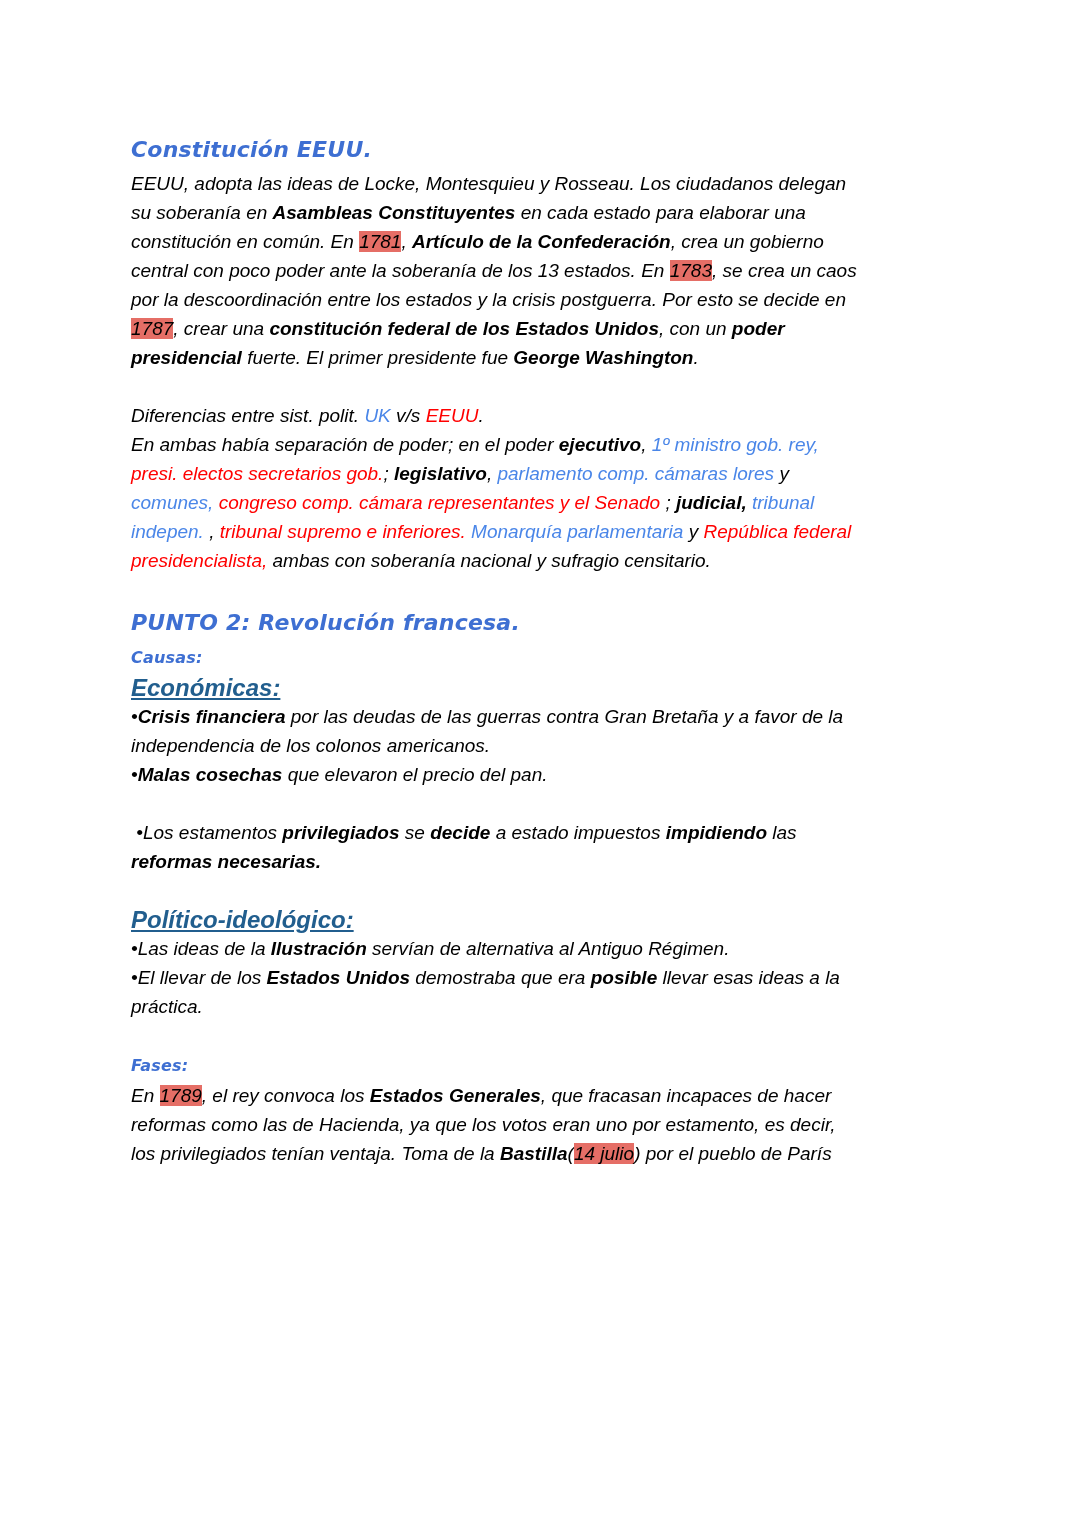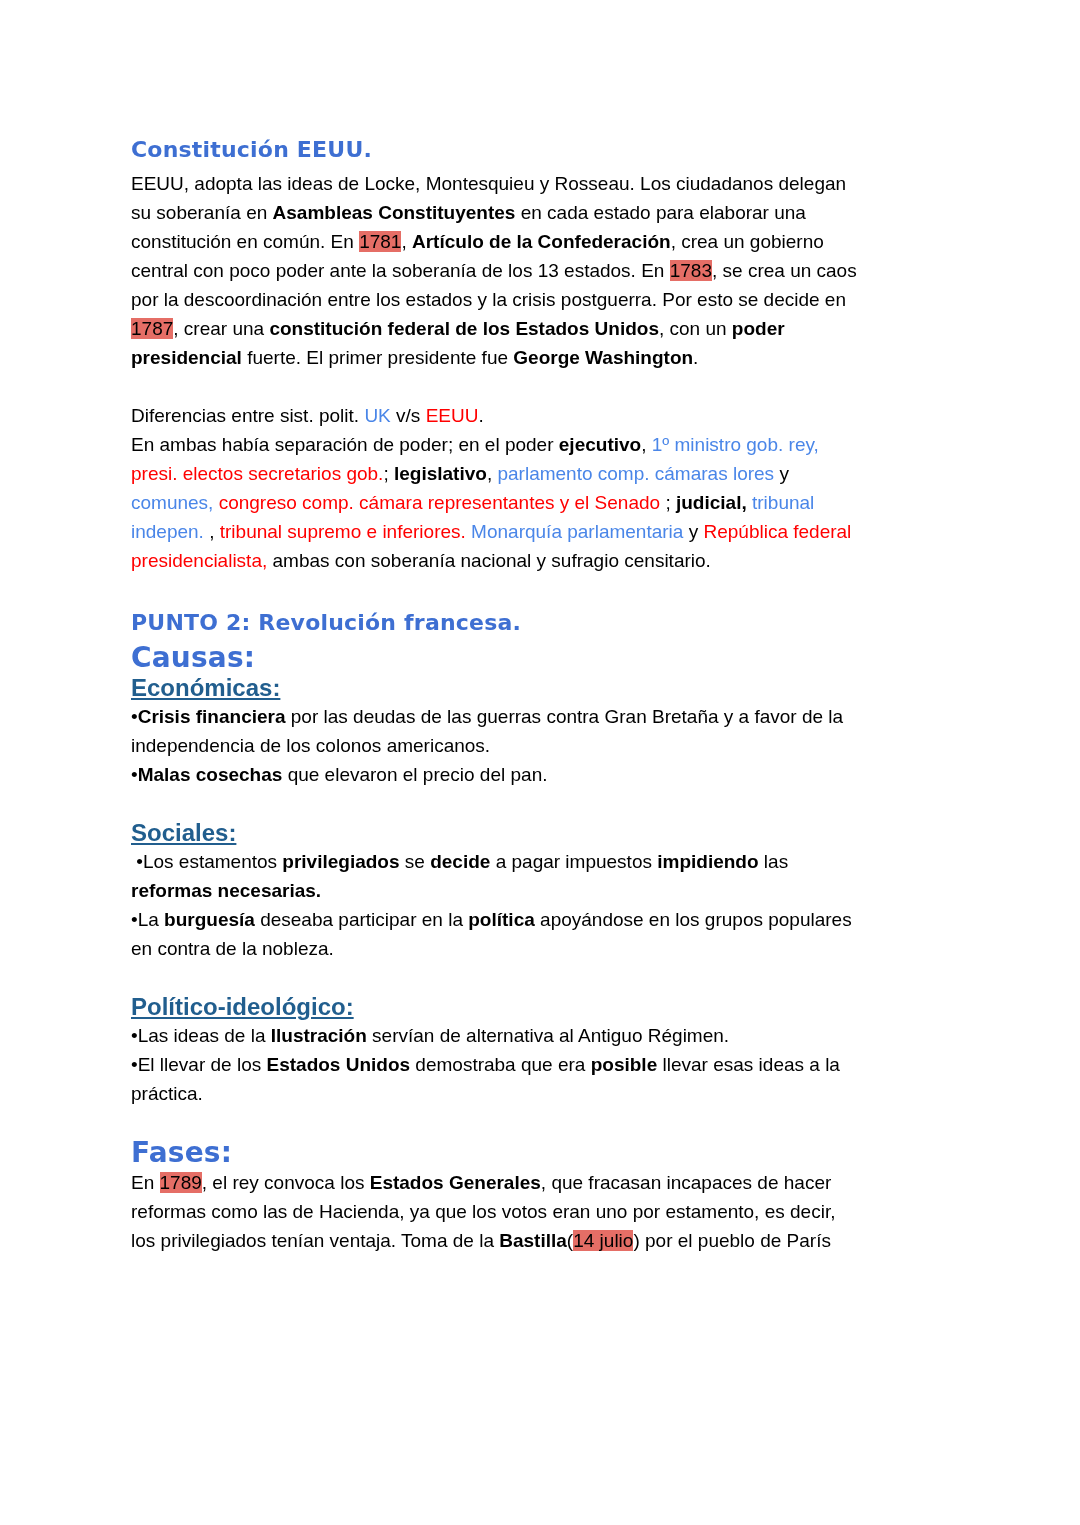--- a/index.html
+++ b/index.html
@@ -7,36 +7,37 @@
   .page {
     width:996px;
     min-height:1525px;
     background:#ffffff;
     padding:131px 134px 60px 131px;
     font-family:"Liberation Sans", sans-serif;
     font-size:19px;
     line-height:29px;
     color:#000000;
     overflow:hidden;
+    font-style:italic;
   }
   .block { white-space:pre-wrap; }
   .spacer { height:29px; }
   .h-main {
     font-family:"DejaVu Sans", sans-serif;
     color:var(--heading-blue,#3e6fd2);
     font-weight:700;
     font-size:22px;
     line-height:38px;
     letter-spacing:.2px;
   }
   .h-blue {
     font-family:"DejaVu Sans", sans-serif;
     color:var(--heading-blue,#3e6fd2);
     font-weight:700;
-    font-size:28px;
+    font-size:16px;
     line-height:31px;
     letter-spacing:.2px;
   }
   .subheading {
     color:var(--subheading-blue,#215e8e);
     font-weight:bold;
     font-size:24px;
     line-height:29px;
   }
   .subheading .text-run { text-decoration:underline; }
@@ -56,23 +57,21 @@
     <div class="block spacer"></div>
     <div class="block paragraph"><span class="text-run">Diferencias entre sist. polit. </span><span class="text-run run-blue">UK</span><span class="text-run"> v/s </span><span class="text-run run-red">EEUU</span><span class="text-run">.</span></div>
     <div class="block paragraph"><span class="text-run">En ambas había separación de poder; en el poder </span><span class="text-run run-b">ejecutivo</span><span class="text-run">, </span><span class="text-run run-blue">1º ministro gob. rey,</span><span class="text-run"> </span><span class="text-run run-red">presi. electos secretarios gob.</span><span class="text-run">; </span><span class="text-run run-b">legislativo</span><span class="text-run">, </span><span class="text-run run-blue">parlamento comp. cámaras lores</span><span class="text-run"> y </span><span class="text-run run-blue">comunes,</span><span class="text-run"> </span><span class="text-run run-red">congreso comp. cámara representantes y el Senado</span><span class="text-run"> ; </span><span class="text-run run-b">judicial,</span><span class="text-run"> </span><span class="text-run run-blue">tribunal indepen.</span><span class="text-run"> , </span><span class="text-run run-red">tribunal supremo e inferiores.</span><span class="text-run"> </span><span class="text-run run-blue">Monarquía parlamentaria</span><span class="text-run"> y </span><span class="text-run run-red">República federal presidencialista,</span><span class="text-run"> ambas con soberanía nacional y sufragio censitario.</span></div>
     <div class="block spacer"></div>
     <div class="block h-main"><span class="text-run run-hb">PUNTO 2: </span><span class="text-run run-hm">Revolución francesa.</span></div>
     <div class="block h-blue"><span class="text-run">Causas:</span></div>
     <div class="block subheading"><span class="text-run">Económicas:</span></div>
     <div class="block paragraph"><span class="text-run">•</span><span class="text-run run-b">Crisis financiera</span><span class="text-run"> por las deudas de las guerras contra Gran Bretaña y a favor de la independencia de los colonos americanos.</span></div>
     <div class="block paragraph"><span class="text-run">•</span><span class="text-run run-b">Malas cosechas</span><span class="text-run"> que elevaron el precio del pan.</span></div>
     <div class="block spacer"></div>
-    <div class="block subheading"><span class="text-run">Sociales:</span></div>
-    <div class="block paragraph"><span class="text-run"> •Los estamentos </span><span class="text-run run-b">privilegiados</span><span class="text-run"> se </span><span class="text-run run-b">decide</span><span class="text-run"> a pagar impuestos </span><span class="text-run run-b">impidiendo</span><span class="text-run"> las </span><span class="text-run run-b">reformas necesarias.</span></div>
-    <div class="block paragraph"><span class="text-run">•La </span><span class="text-run run-b">burguesía</span><span class="text-run"> deseaba participar en la </span><span class="text-run run-b">política</span><span class="text-run"> apoyándose en los grupos populares en contra de la nobleza.</span></div>
+    <div class="block paragraph"><span class="text-run"> •Los estamentos </span><span class="text-run run-b">privilegiados</span><span class="text-run"> se </span><span class="text-run run-b">decide</span><span class="text-run"> a estado impuestos </span><span class="text-run run-b">impidiendo</span><span class="text-run"> las </span><span class="text-run run-b">reformas necesarias.</span></div>
     <div class="block spacer"></div>
     <div class="block subheading"><span class="text-run">Político-ideológico:</span></div>
     <div class="block paragraph"><span class="text-run">•Las ideas de la </span><span class="text-run run-b">Ilustración</span><span class="text-run"> servían de alternativa al Antiguo Régimen.</span></div>
     <div class="block paragraph"><span class="text-run">•El llevar de los </span><span class="text-run run-b">Estados Unidos</span><span class="text-run"> demostraba que era </span><span class="text-run run-b">posible</span><span class="text-run"> llevar esas ideas a la práctica.</span></div>
     <div class="block spacer"></div>
     <div class="block h-blue"><span class="text-run">Fases:</span></div>
     <div class="block paragraph"><span class="text-run">En </span><span class="text-run run-hl">1789</span><span class="text-run">, el rey convoca los </span><span class="text-run run-b">Estados Generales</span><span class="text-run">, que fracasan incapaces de hacer reformas como las de Hacienda, ya que los votos eran uno por estamento, es decir, los privilegiados tenían ventaja. Toma de la </span><span class="text-run run-b">Bastilla</span><span class="text-run">(</span><span class="text-run run-hl">14 julio</span><span class="text-run">) por el pueblo de París</span></div>
   </div>
 
 </body></html>

